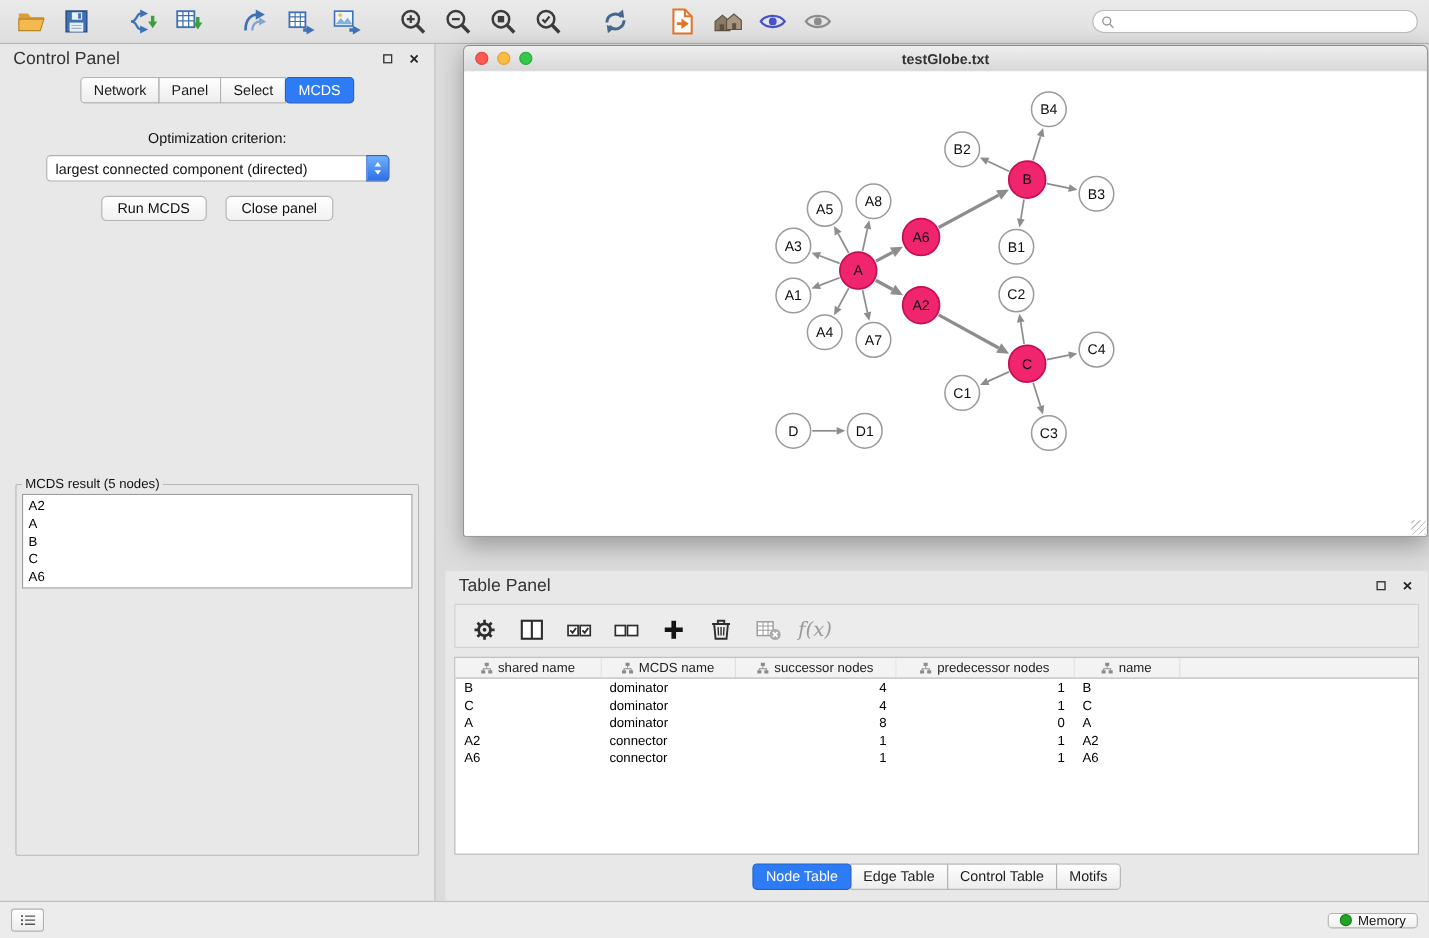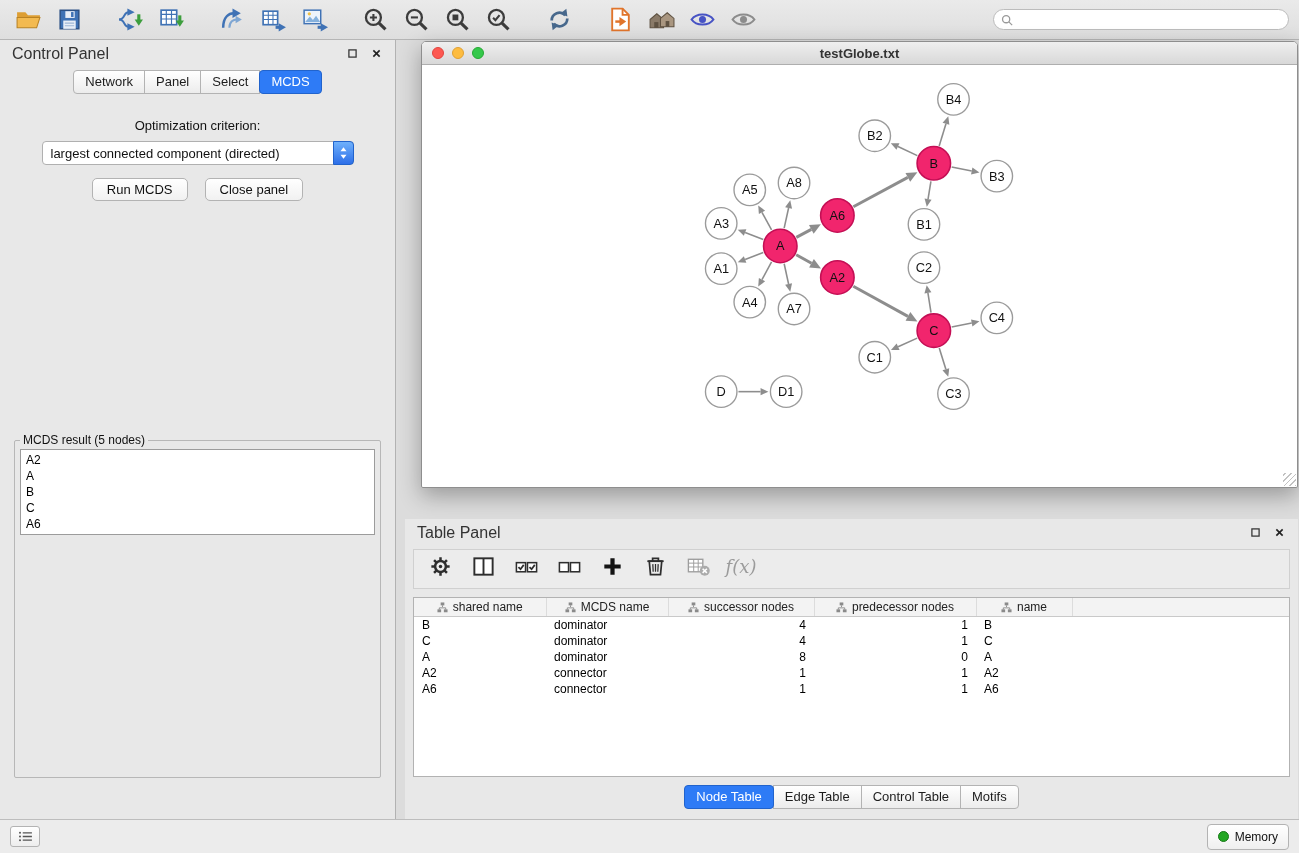--- a/index.html
+++ b/index.html
@@ -58,38 +58,38 @@
   .nw-titlebar{height:22px;flex:0 0 22px;background:linear-gradient(#efefef,#d8d8d8);border-bottom:1px solid #aeaeae;border-radius:4px 4px 0 0;position:relative;display:flex;align-items:center;justify-content:center;}
   .nw-titlebar .traffic{top:5px;}
   .nw-title{font-size:13px;font-weight:bold;color:#333;}
   .nw-canvas{flex:1;position:relative;background:#fff;border-radius:0 0 2px 2px;}
   .nw-canvas svg{position:absolute;left:0;top:0;width:100%;height:100%;}
   #graph-svg text{font-family:"Liberation Sans",sans-serif;}
   .grip{position:absolute;right:1px;bottom:1px;width:13px;height:13px;background:repeating-linear-gradient(315deg,#c2c2c2 0 1px,transparent 1px 4px);}
 
   
   .table-panel{position:absolute;left:9px;right:1px;bottom:0;height:300px;background:#e8e8e8;display:flex;flex-direction:column;box-sizing:border-box;}
-  .tp-toolbar{height:40px;flex:0 0 40px;margin:3px 8px 0;background:#ececec;border:1px solid #d0d0d0;display:flex;align-items:flex-start;padding:0 8px;gap:7px;box-sizing:border-box;}
+  .tp-toolbar{height:40px;flex:0 0 40px;margin:3px 8px 0;background:#ececec;border:1px solid #d0d0d0;display:flex;align-items:flex-end;padding:0 8px;gap:7px;box-sizing:border-box;}
   .tp-toolbar .tb-btn svg{width:25px;height:25px;}
   .fx{font-family:"DejaVu Serif","Liberation Serif",serif;font-style:italic;font-size:18px;color:#9b9b9b;}
   .tp-table-wrap{flex:1;margin:8px 8px 0;background:#fff;border:1px solid #b2b2b2;overflow:hidden;min-height:0;}
   table.data{border-collapse:collapse;table-layout:fixed;width:100%;}
   table.data th{background:#f3f3f3;border-right:1px solid #dcdcdc;border-bottom:1px solid #c9c9c9;font-weight:normal;font-size:12px;color:#222;height:18px;padding:0 4px;overflow:hidden;white-space:nowrap;}
   table.data th.filler{border-right:none;}
   .hdr{display:flex;align-items:center;justify-content:center;gap:5px;}
   .hdr svg{width:11px;height:11px;flex:0 0 11px;}
   table.data td{font-size:12px;color:#000;height:16px;padding:0 8px;white-space:nowrap;overflow:hidden;}
   td.al-l{text-align:left;}
   td.al-r{text-align:right;padding-right:14px;}
   .tp-tabs{height:24px;flex:0 0 24px;margin:8px 0 10px;display:flex;justify-content:center;align-items:center;}
 
   
   .statusbar{height:33px;flex:0 0 33px;background:#ececec;border-top:1px solid #bdbdbd;display:flex;align-items:center;padding:0 10px;}
   .menu-btn{width:30px;height:21px;border:1px solid #b3b3b3;border-radius:3px;background:linear-gradient(#fff,#ededed);display:flex;align-items:center;justify-content:center;cursor:default;}
-  .memory-btn{margin-left:auto;height:26px;display:flex;align-items:center;gap:6px;border:1px solid #b3b3b3;border-radius:4px;background:linear-gradient(#fff,#efefef);padding:0 10px;font-size:12px;color:#111;font-family:inherit;cursor:default;}
+  .memory-btn{margin-left:auto;height:14px;display:flex;align-items:center;gap:6px;border:1px solid #b3b3b3;border-radius:4px;background:linear-gradient(#fff,#efefef);padding:0 10px;font-size:12px;color:#111;font-family:inherit;cursor:default;}
   .mem-dot{width:11px;height:11px;border-radius:50%;background:#21a621;border:1px solid #157815;box-sizing:border-box;}
 </style>
 </head>
 <body>
 
 <div class="app">
 
 
   <div class="toolbar">
     <div class="tb-buttons" id="toolbar-buttons">

